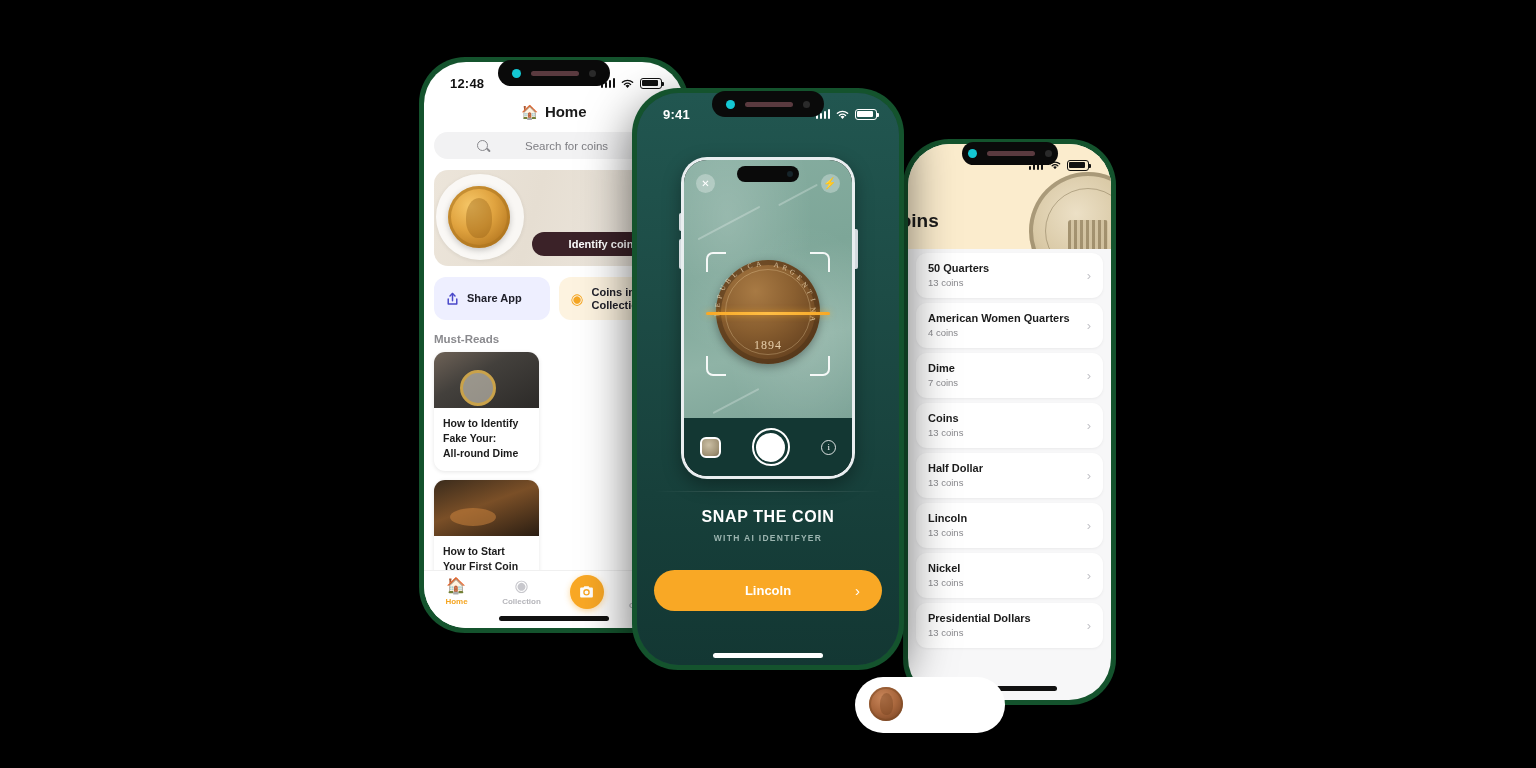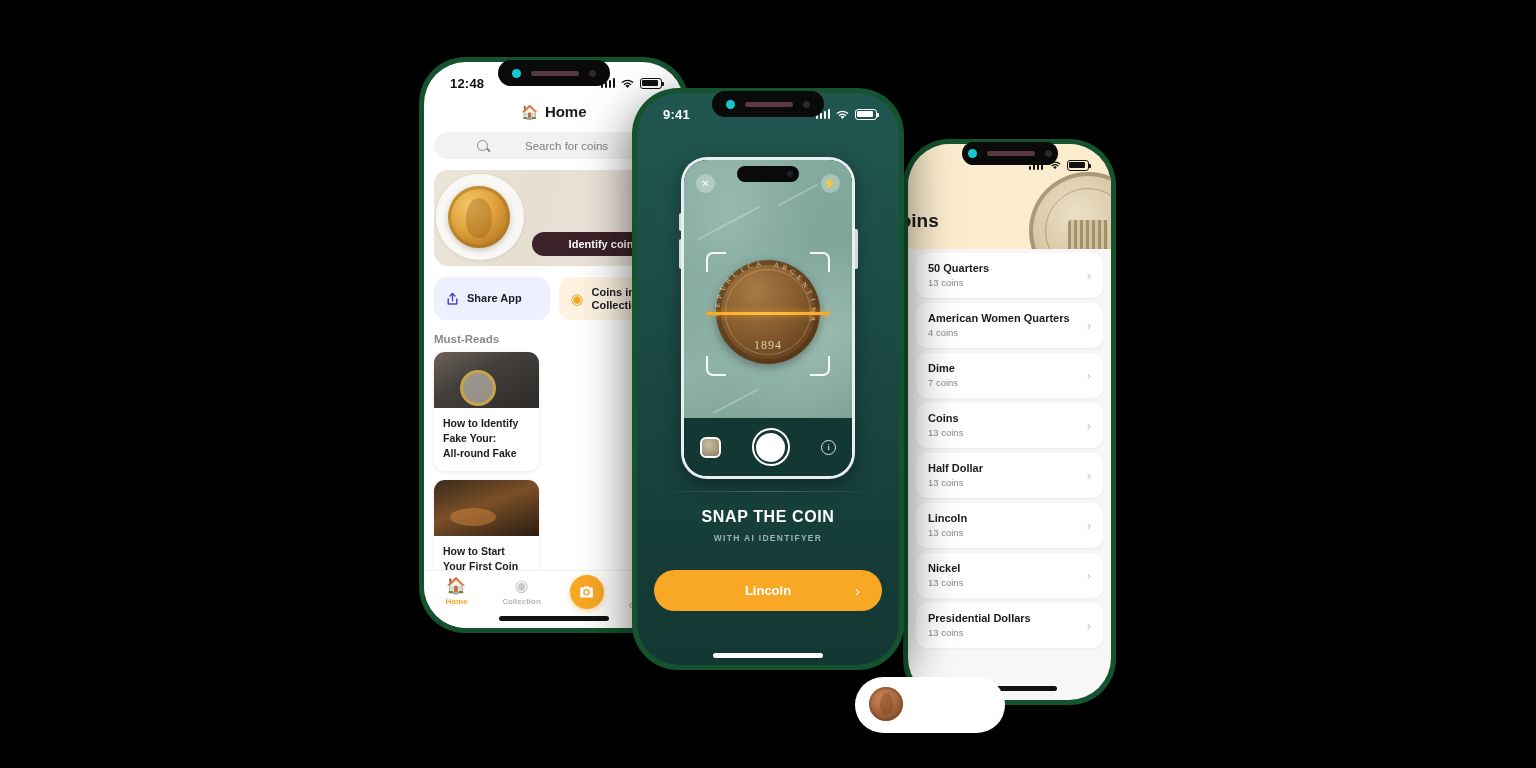--- a/index.html
+++ b/index.html
@@ -274,21 +274,21 @@
       </div>
 
       <div class="sect-title">Must-Reads</div>
 
       <div class="cards">
         <div class="card">
           <div class="thumb thumb-a"></div>
           <div class="ct">
             <span>How to Identify</span><br>
             <span>Fake Your:</span><br>
-            <span>All-round Fake</span>
+            <span>All-round Dime</span>
           </div>
         </div>
         <div class="card">
           <div class="thumb thumb-b"></div>
           <div class="ct">
             <span>How to Start</span><br>
             <span>Your First Coin</span><br>
             <span>Collection</span>
           </div>
         </div>

